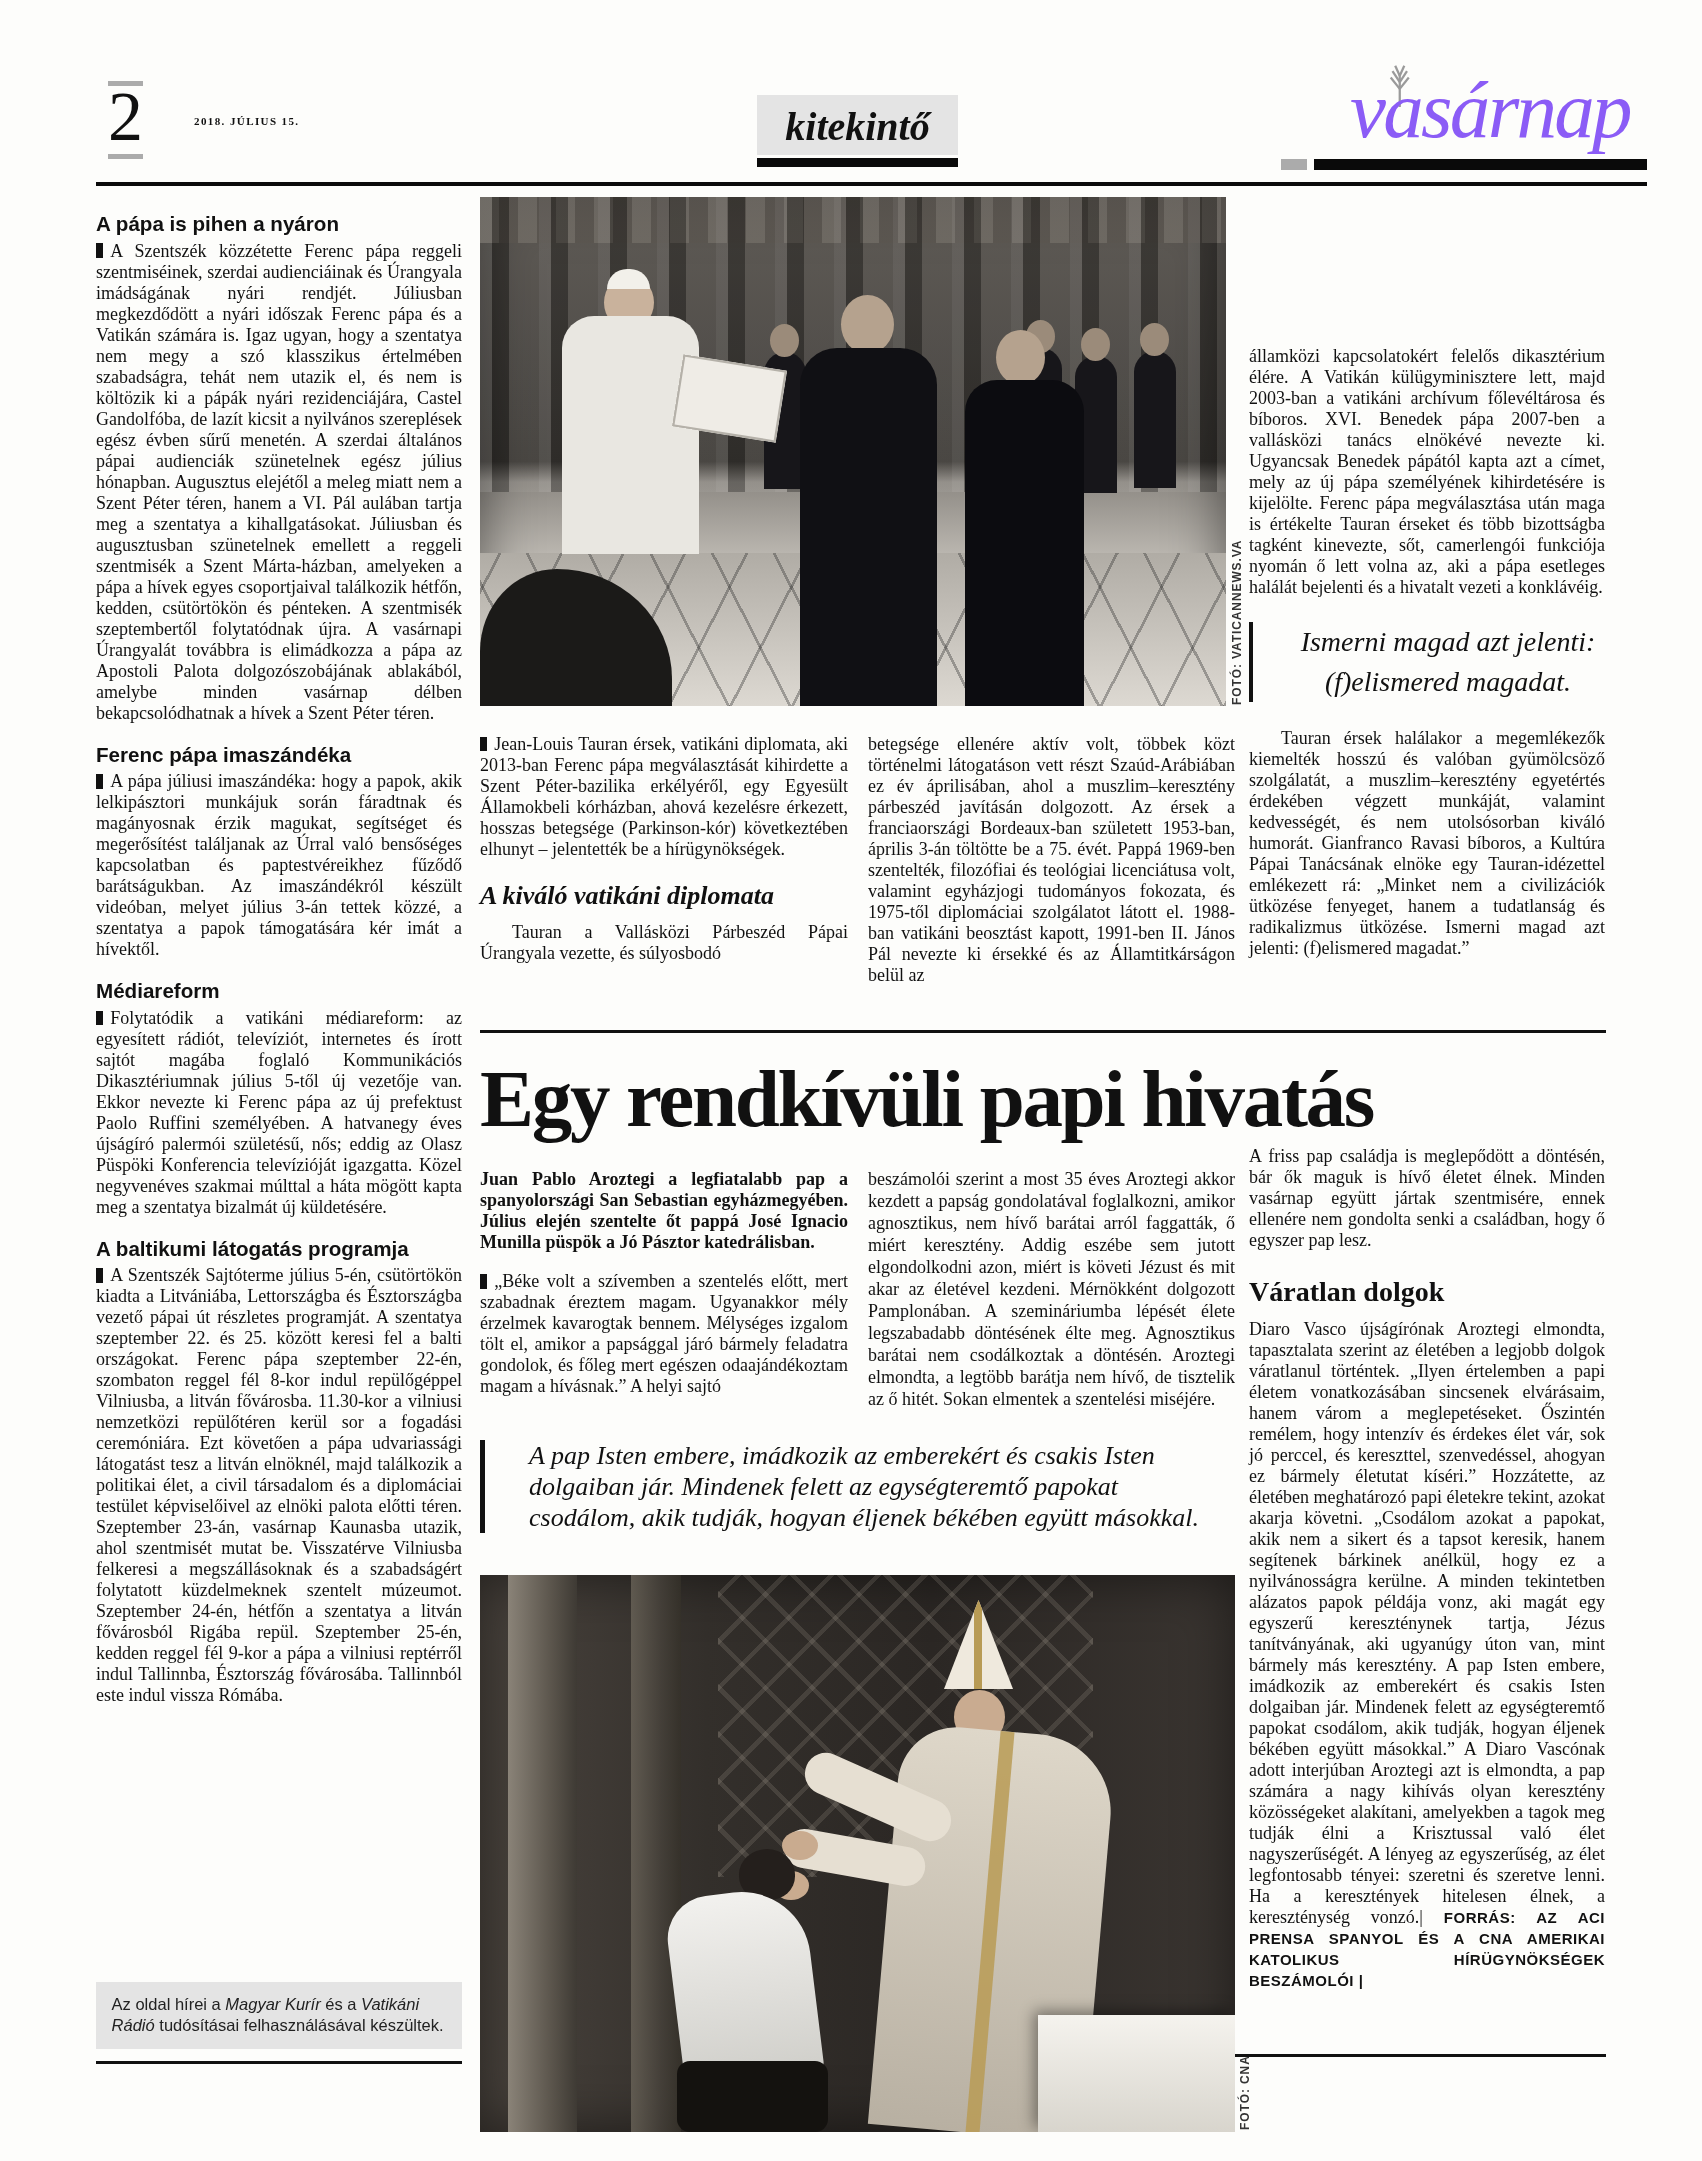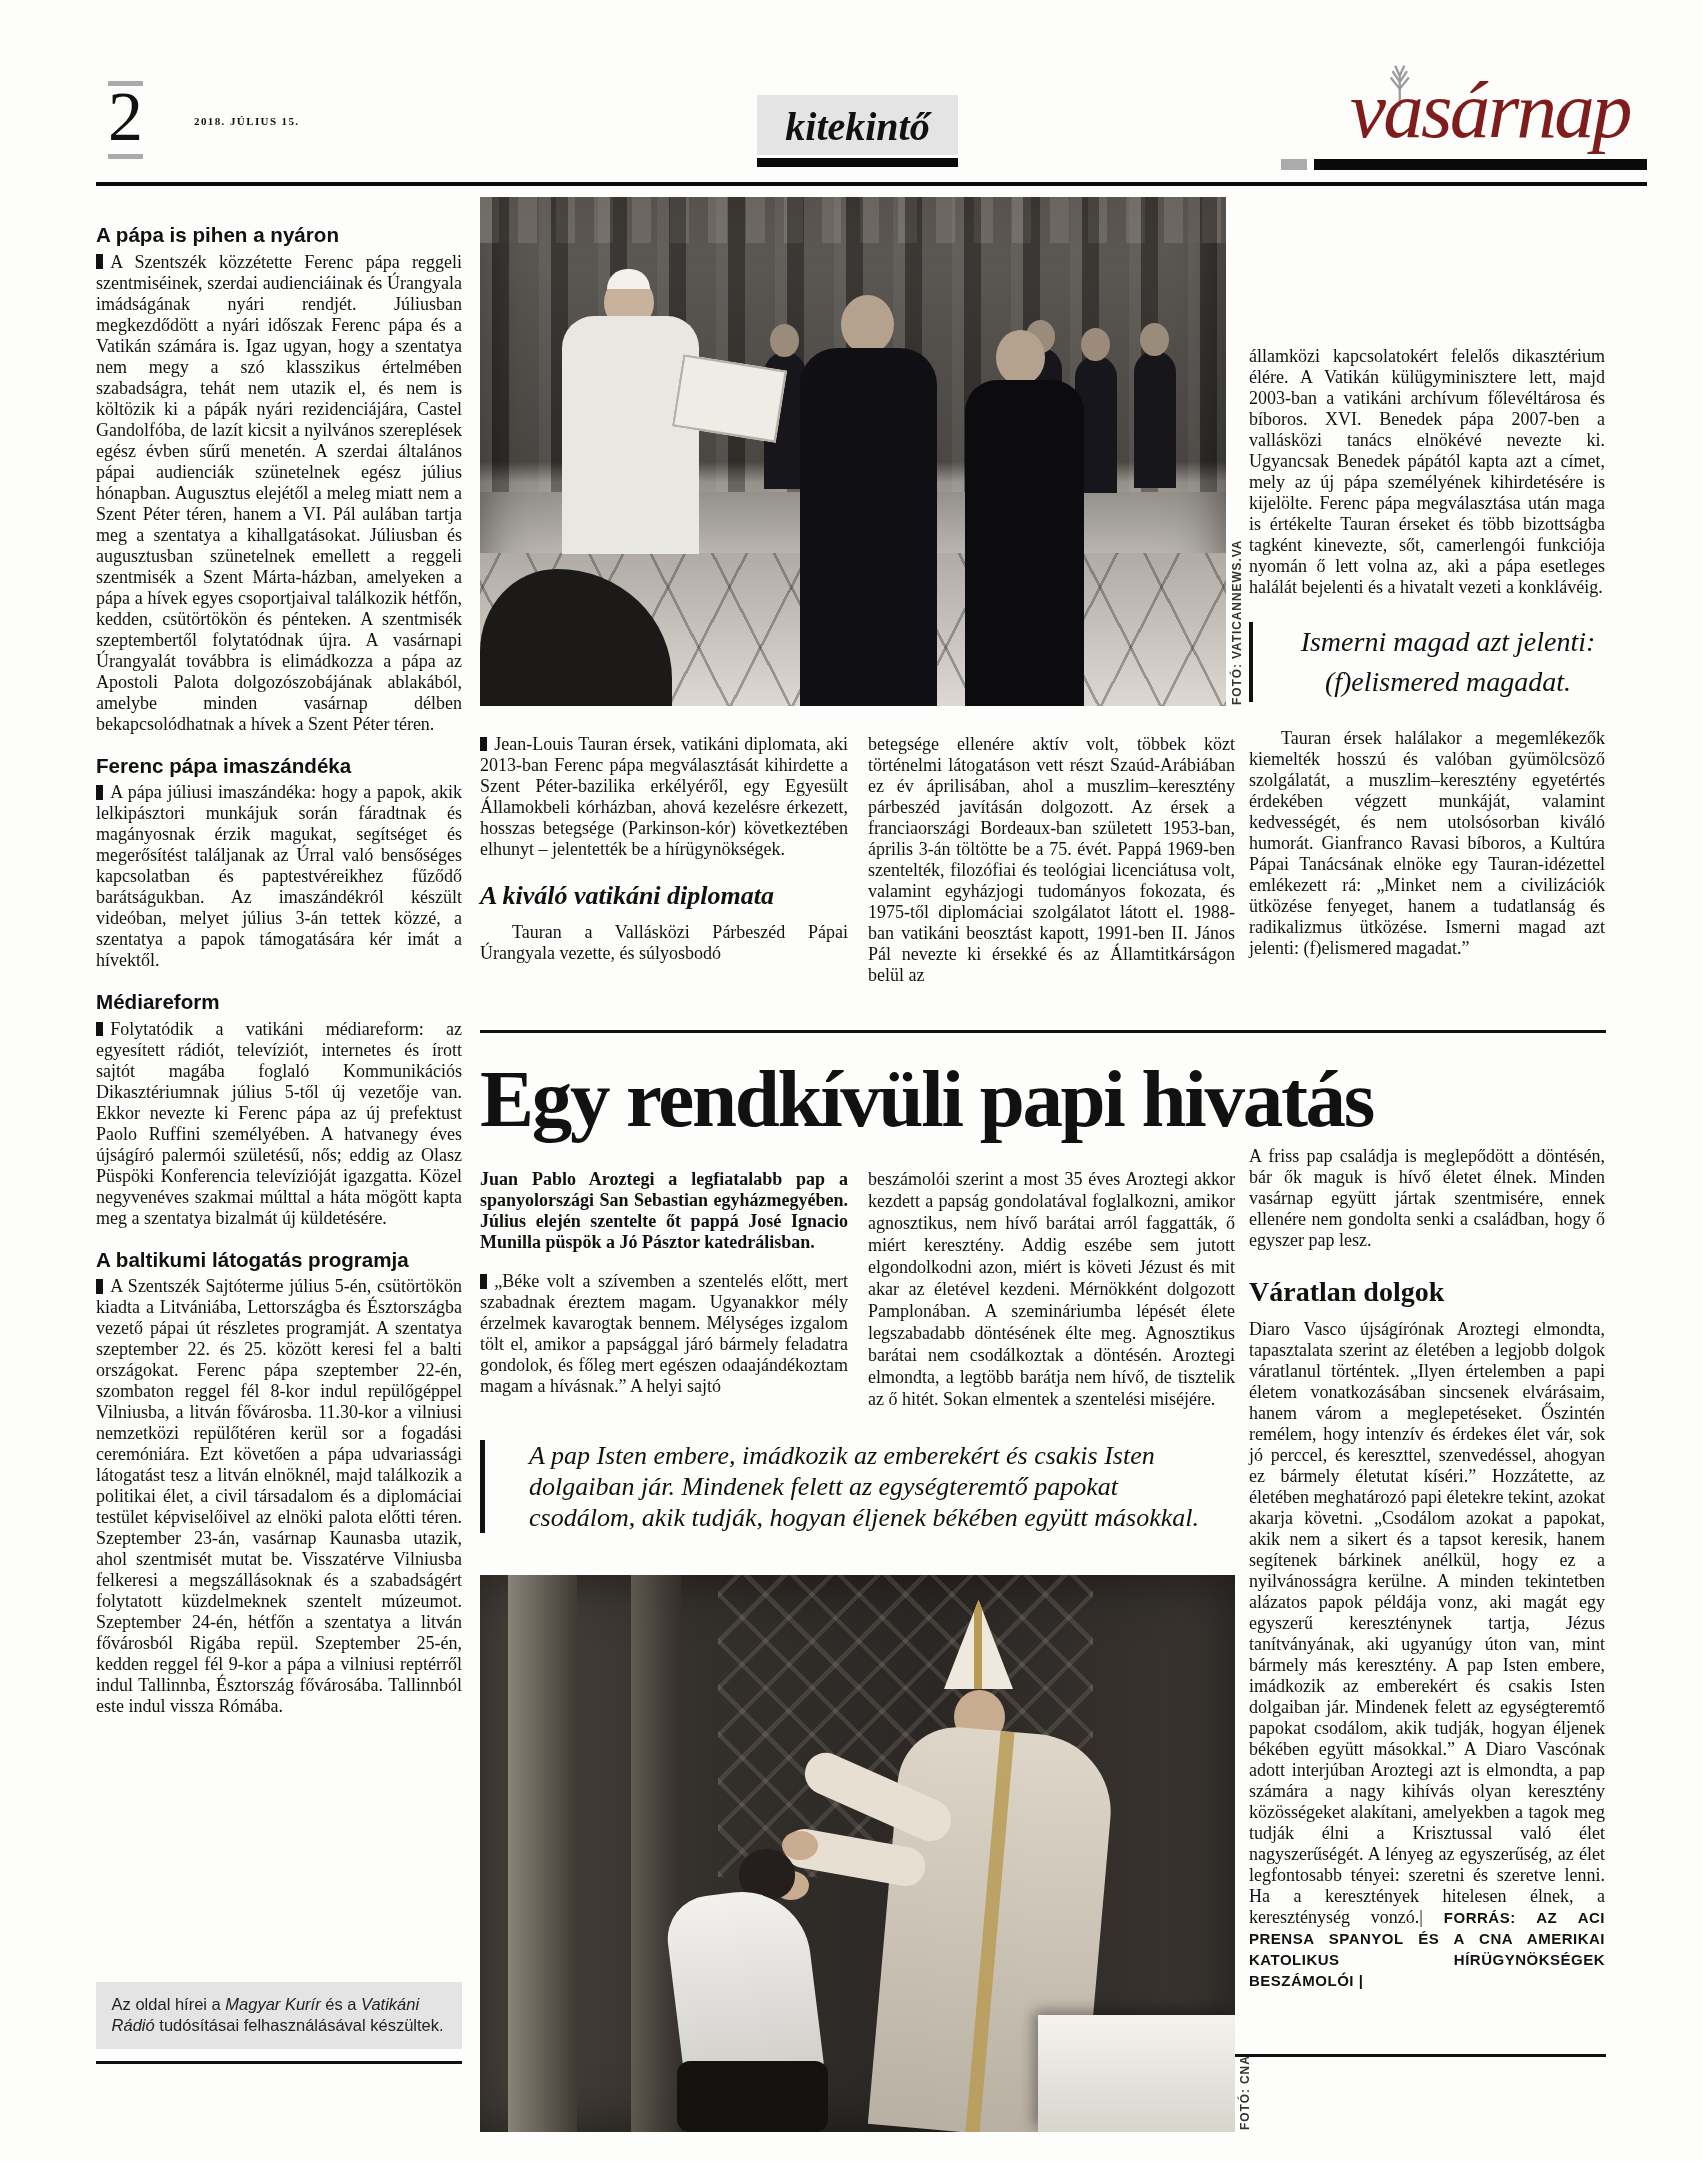--- a/index.html
+++ b/index.html
@@ -5,36 +5,36 @@
   html,body{margin:0;padding:0;background:#888;}
   #page{position:relative;width:1702px;height:2161px;background:#fdfdfb;font-family:"Liberation Serif",serif;color:#111;overflow:hidden;}
 
   
   .graybar{position:absolute;background:#ababab;}
   #pageno{position:absolute;left:108px;top:82px;font-size:70px;line-height:70px;font-weight:400;}
   #issue-date{position:absolute;left:194px;top:115px;font-size:11px;font-weight:700;letter-spacing:1.4px;}
   #section-box{position:absolute;left:757px;top:95px;width:201px;height:60px;background:#e4e4e4;text-align:center;}
   #section-box .t{font-style:italic;font-weight:700;font-size:40px;line-height:63px;border-radius:19px;}
   #section-bar{position:absolute;left:757px;top:158px;width:201px;height:9.2px;background:#0a0a0a;}
-  #masthead{position:absolute;left:1350px;top:70px;font-style:italic;font-size:81px;line-height:81px;letter-spacing:-2.7px;color:#7f1d1d;}
+  #masthead{position:absolute;left:1350px;top:70px;font-style:italic;font-size:81px;line-height:81px;letter-spacing:-2.7px;color:#8b5cf6;}
   #masthead-bar{position:absolute;left:1314px;top:159px;width:333px;height:10.5px;background:#0a0a0a;}
   #masthead-sq{position:absolute;left:1281px;top:159px;width:26px;height:10.5px;background:#ababab;}
   #wheat{position:absolute;left:1386px;top:64px;}
   #header-rule{position:absolute;left:96px;top:182px;width:1551px;height:4.1px;background:#0a0a0a;}
 
   
   .body-text{font-size:18px;line-height:21px;text-align:justify;}
   .para{margin:0;}
   .mark{display:inline-block;width:6.9px;height:14.6px;background:#111;margin-right:7.3px;vertical-align:-1.4px;}
   .indent{text-indent:32px;}
 
   
   #briefs{position:absolute;left:96px;top:211px;width:366px;}
   .brief-title{font-family:"Liberation Sans",sans-serif;font-weight:700;font-size:20.6px;line-height:24px;margin:19px 0 4.6px 0;}
-  .brief-title.first{margin-top:12px;}
+  .brief-title.first{margin-top:1px;}
   #note-box{position:absolute;left:96px;top:1982px;width:366px;height:67px;background:#e4e4e4;box-sizing:border-box;padding:12px 15.6px;font-family:"Liberation Sans",sans-serif;font-size:16.5px;line-height:21px;color:#222;}
   #note-box .it{font-style:italic;}
   #left-rule{position:absolute;left:96px;top:2061px;width:366px;height:2.7px;background:#111;}
 
   
   #headline1{position:absolute;left:1002px;top:200px;width:646px;height:97px;background:#fdfdfb;z-index:5;font-weight:700;font-size:69px;line-height:94px;letter-spacing:-1.8px;text-align:center;white-space:nowrap;}
   #a1-cola{position:absolute;left:480px;top:734px;width:368px;}
   #a1-colb{position:absolute;left:868px;top:734px;width:367px;}
   .subhead1{font-style:italic;font-weight:700;font-size:26px;line-height:29px;margin:21px 0 12px 0;}
   #a1-colc{position:absolute;left:1249px;top:346px;width:356px;font-family:Liberation Serif, serif;}

